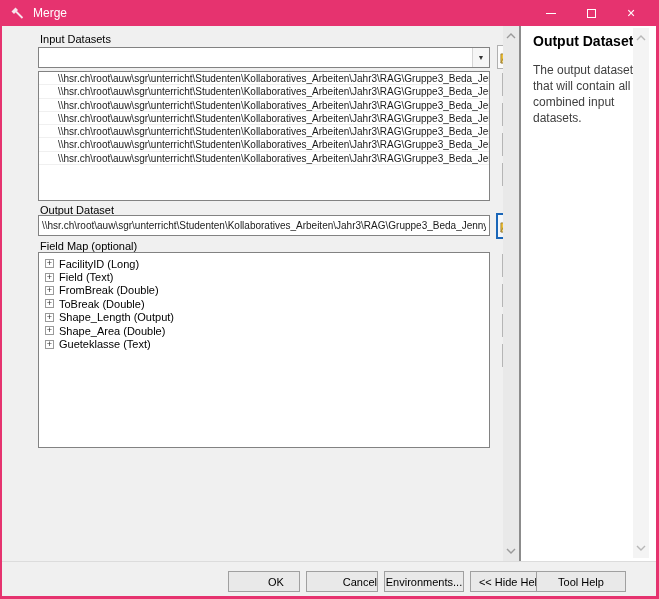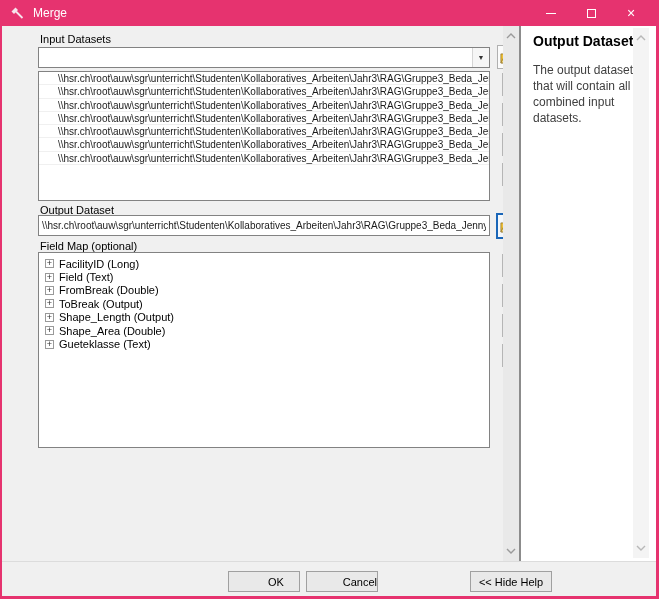--- a/index.html
+++ b/index.html
@@ -143,21 +143,21 @@
       <div class="tree-item">
         <span class="expander">+</span>
         <span class="tree-label">Field (Text)</span>
       </div>
       <div class="tree-item">
         <span class="expander">+</span>
         <span class="tree-label">FromBreak (Double)</span>
       </div>
       <div class="tree-item">
         <span class="expander">+</span>
-        <span class="tree-label">ToBreak (Output)</span>
+        <span class="tree-label">ToBreak (Double)</span>
       </div>
       <div class="tree-item">
         <span class="expander">+</span>
         <span class="tree-label">Shape_Length (Output)</span>
       </div>
       <div class="tree-item">
         <span class="expander">+</span>
         <span class="tree-label">Shape_Area (Double)</span>
       </div>
       <div class="tree-item">
@@ -200,16 +200,18 @@
         <svg width="10" height="6">
             <polyline points="1,1 5,5 9,1" fill="none" stroke="#b8b8b8" stroke-width="1.4"></polyline>
           </svg>
       </div>
     </div>
   </div>
 
   <div class="footer">
     <button class="f-btn" style="left:226px; width:72px;padding-left:24px;">OK</button>
     <button class="f-btn" style="left:304px; width:72px;text-align:right;">Cancel</button>
+    <button class="f-btn" style="left:382px; width:80px;">Environments...</button>
     <button class="f-btn" style="left:468px; width:82px;">&lt;&lt; Hide Help</button>
+    <button class="f-btn" style="left:534px; width:90px;">Tool Help</button>
   </div>
 
 </div>
 
 </body></html>

